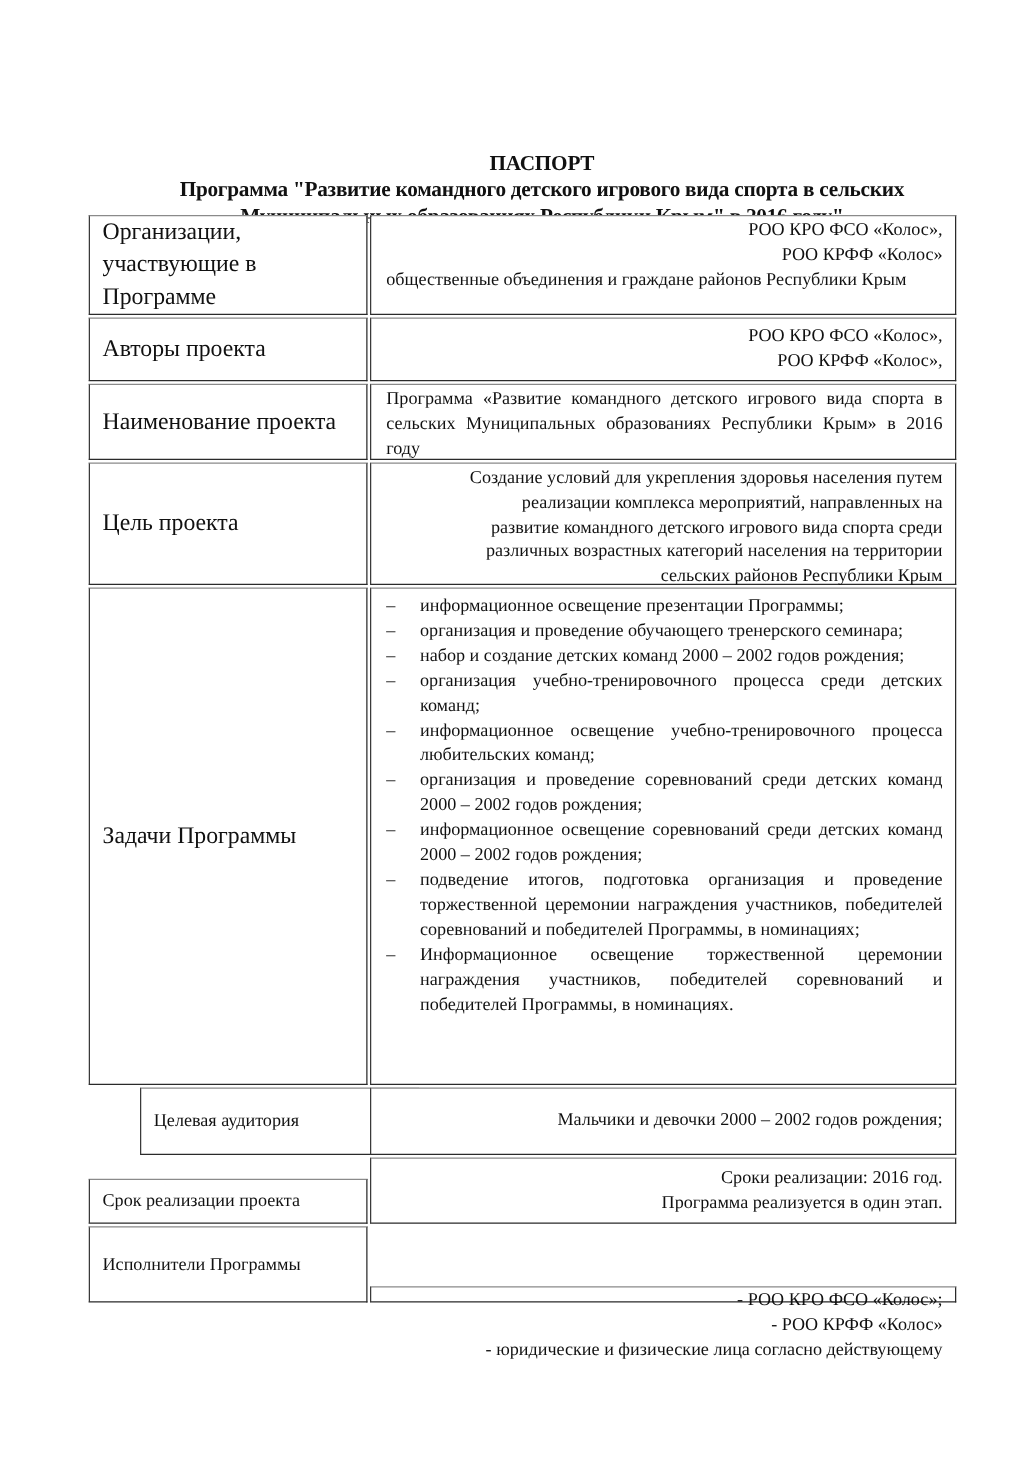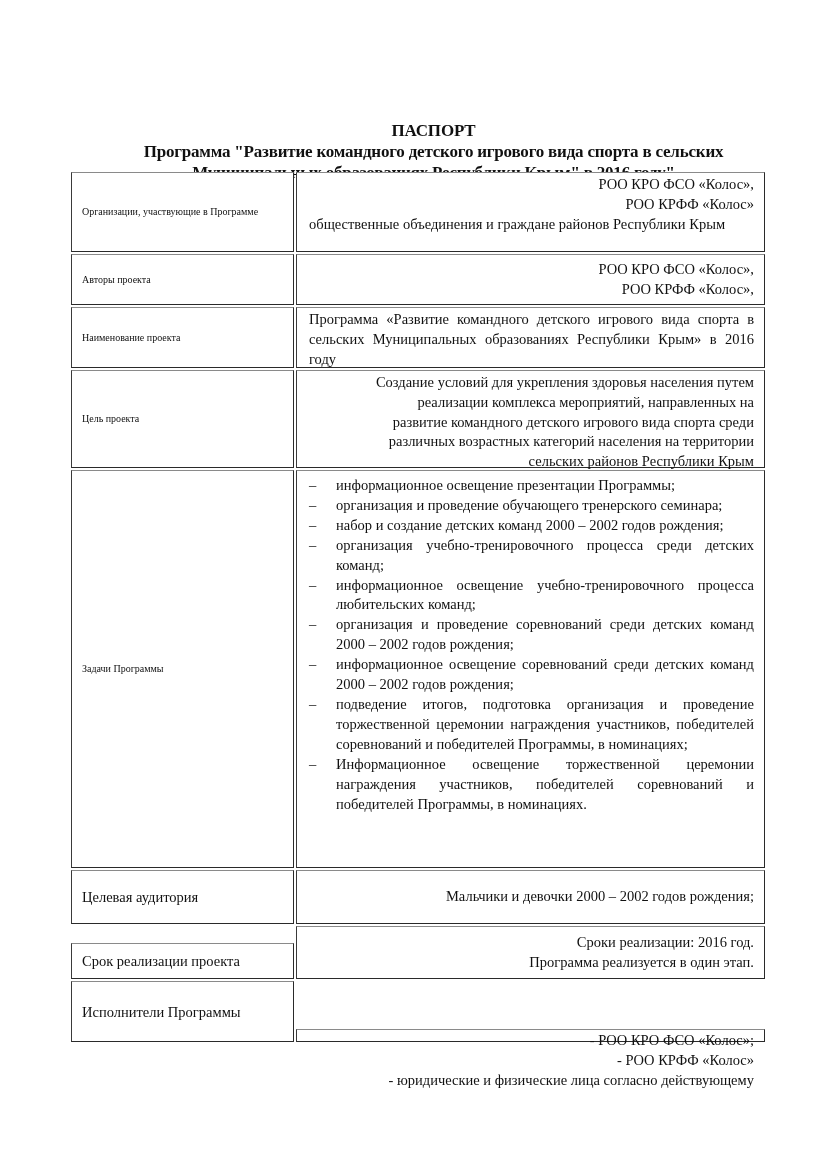--- a/index.html
+++ b/index.html
@@ -50,21 +50,21 @@
       border-left-color: #3a3a3a;
       box-sizing: border-box;
       background: #fff;
     }
     .cell.left {
       left: 0;
       width: 223px;
       display: flex;
       align-items: center;
       padding-left: 10px;
-      font-size: 10px;
+      font-size: 19px;
       line-height: 26px;
     }
     .cell.right {
       left: 225px;
       width: 469px;
       padding: 2px 10px 0 12px;
       font-size: 14.5px;
       line-height: 19.8px;
     }
     .cell.right.centered {
@@ -164,21 +164,21 @@
       <li><span class="dash">–</span><span>информационное освещение учебно-тренировочного процесса любительских команд;</span></li>
       <li><span class="dash">–</span><span>организация и проведение соревнований среди детских команд 2000 – 2002 годов рождения;</span></li>
       <li><span class="dash">–</span><span>информационное освещение соревнований среди детских команд 2000 – 2002 годов рождения;</span></li>
       <li><span class="dash">–</span><span>подведение итогов, подготовка организация и проведение торжественной церемонии награждения участников, победителей соревнований и победителей Программы, в номинациях;</span></li>
       <li><span class="dash">–</span><span>Информационное освещение торжественной церемонии награждения участников, победителей соревнований и победителей Программы, в номинациях.</span></li>
     </ul>
   </div>
 </div>
 
 <div class="row" style="top:870px;height:54px;">
-  <div class="cell left" style="font-size:14.5px;">
+  <div class="cell left" style="font-size:14.5px;margin-left:41px;">
     <span>Целевая аудитория</span>
   </div>
   <div class="cell right centered">
     <span class="line">Мальчики и девочки 2000 – 2002 годов рождения;</span>
   </div>
 </div>
 
 <div class="row" style="top:926px;height:53px;">
   <div class="cell left" style="font-size:14.5px;margin-top:17px;">
     <span>Срок реализации проекта</span>

